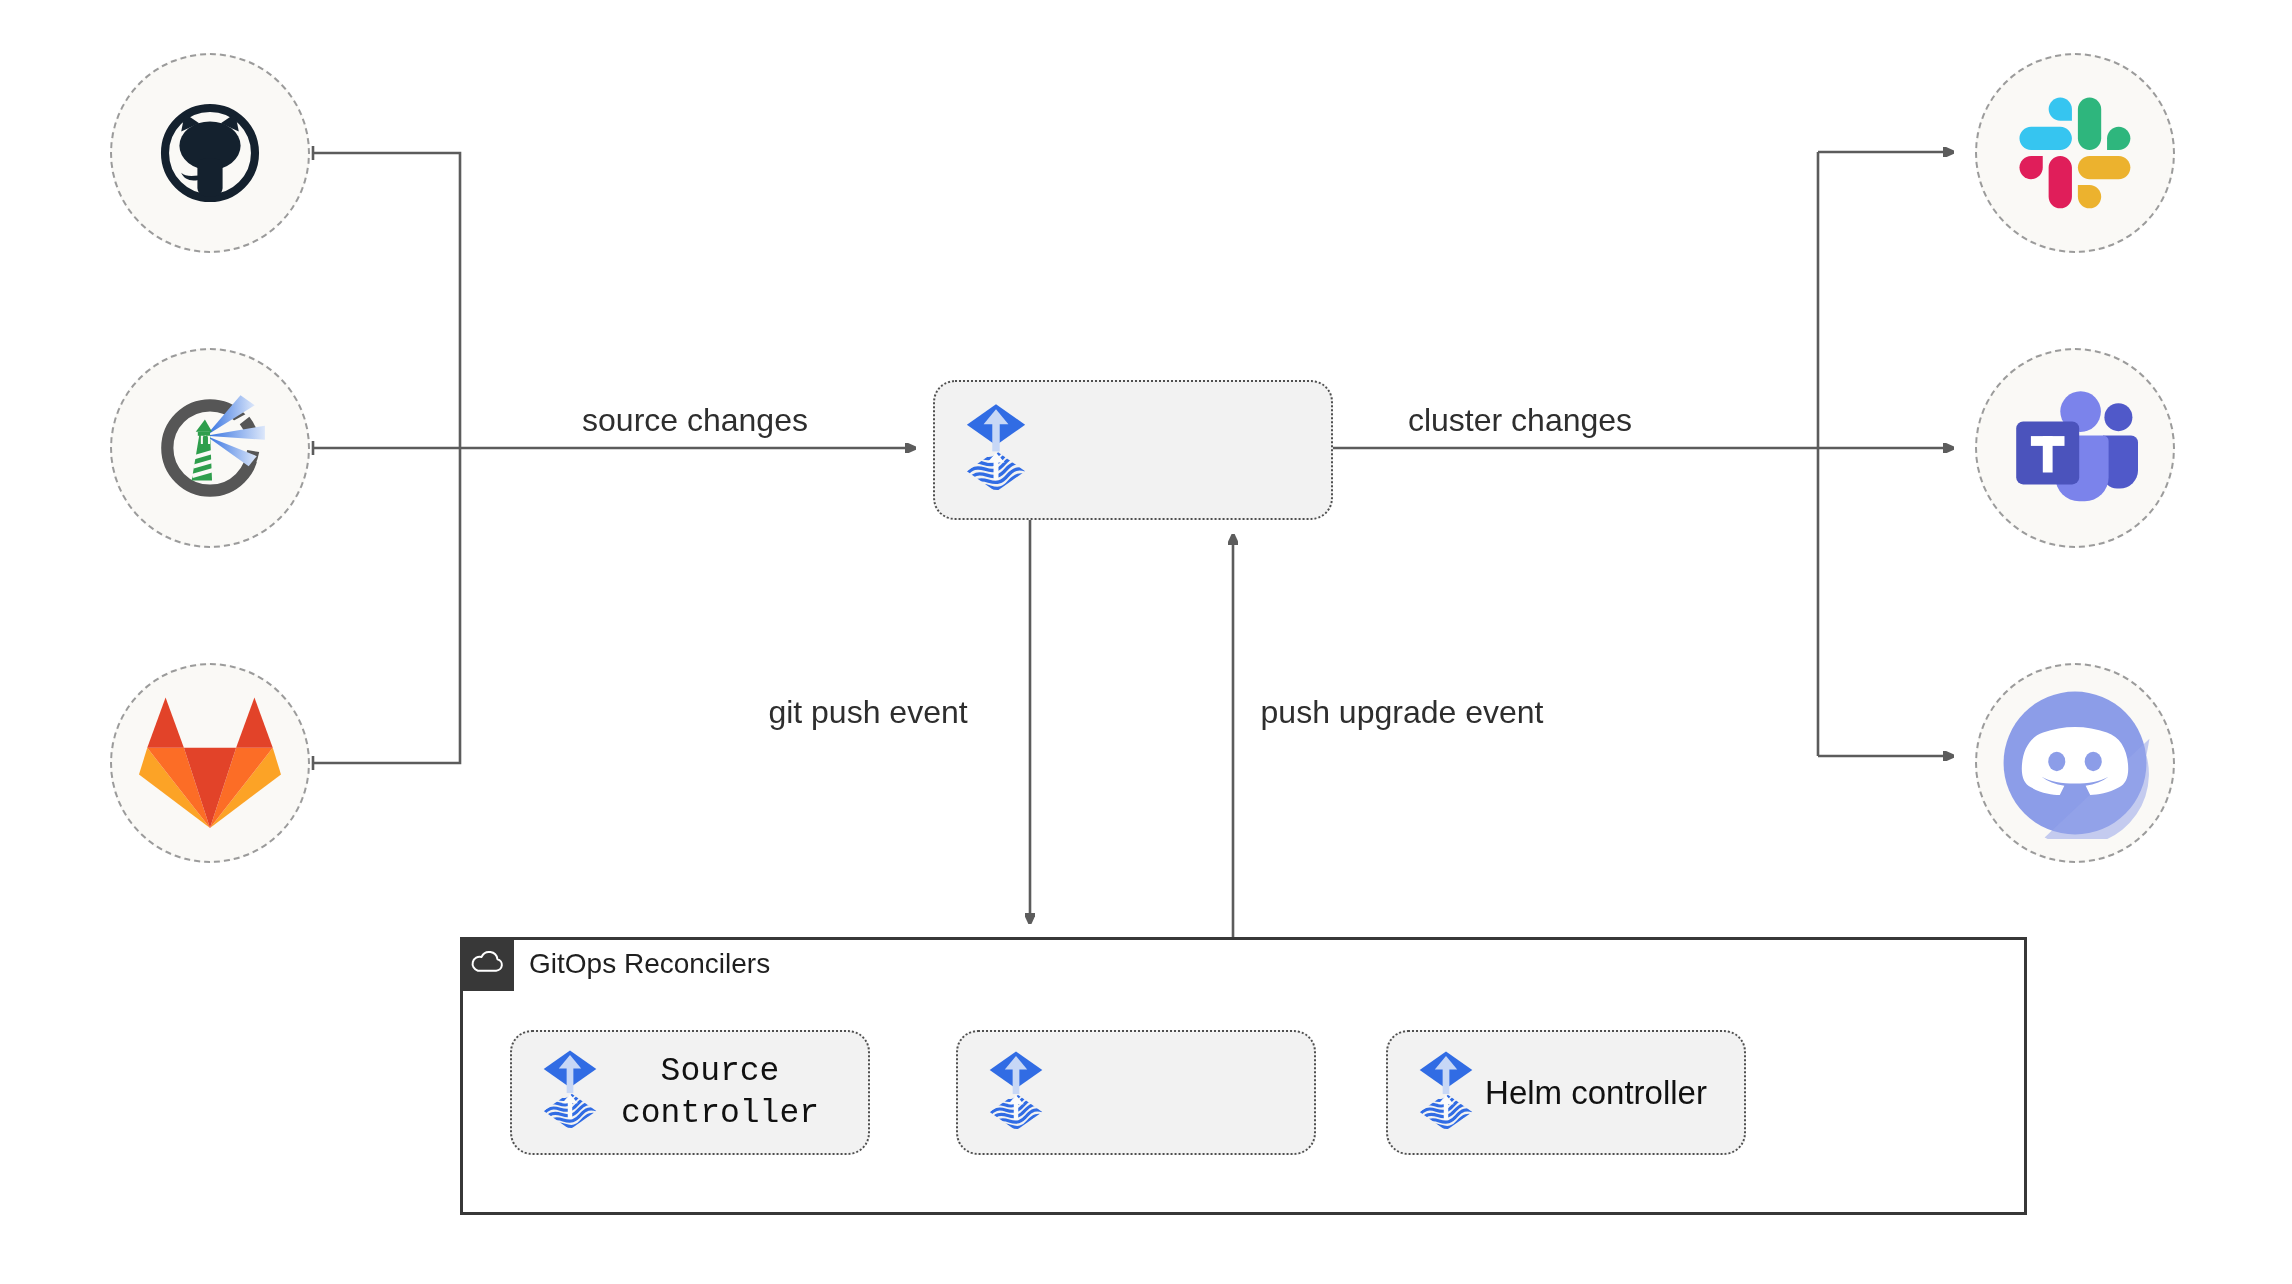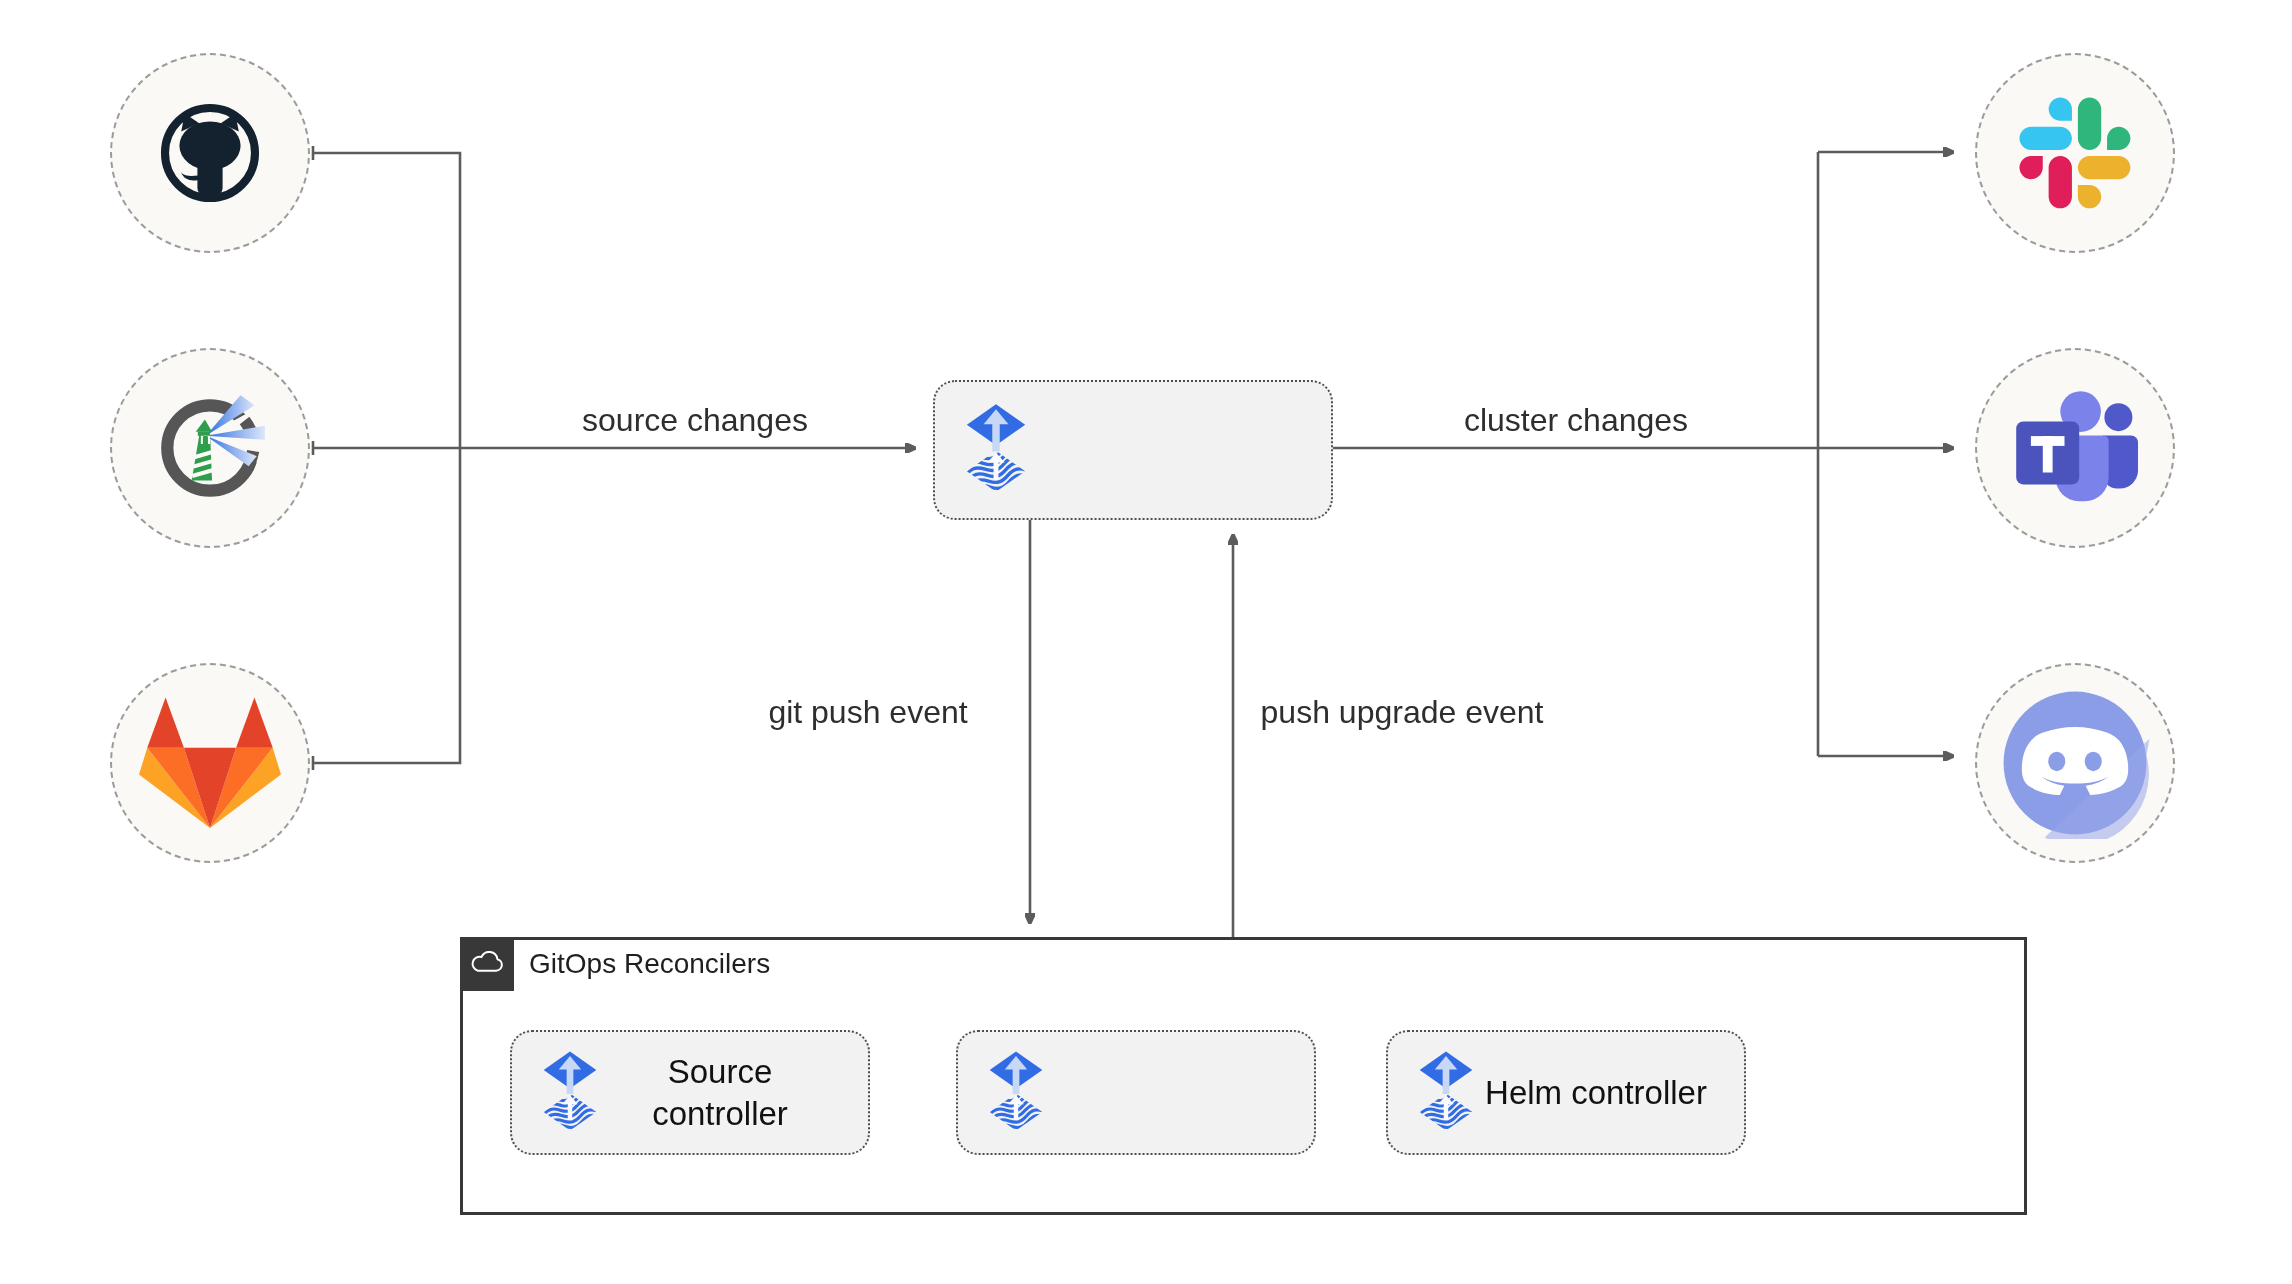--- a/index.html
+++ b/index.html
@@ -185,33 +185,33 @@
           <path d="M2,122 c 12,-8 20,-8 32,0 s 20,8 32,0 s 20,-8 32,0"></path>
           <path d="M2,132 c 12,-8 20,-8 32,0 s 20,8 32,0 s 20,-8 32,0"></path>
         </g>
       </g>
       <polygon points="50,80 36,96 46,96 46,124 54,124 54,96 64,96" fill="#fbfbfb"></polygon>
     </g>
   </svg></span>
   </div>
 
   <div class="edge-label" style="left:695px;top:420px;">source changes</div>
-  <div class="edge-label" style="left:1576px;top:420px;">cluster changes</div>
+  <div class="edge-label" style="left:1520px;top:420px;">cluster changes</div>
   <div class="edge-label" style="left:868px;top:712px;">git push event</div>
   <div class="edge-label" style="left:1402px;top:712px;">push upgrade event</div>
 
   <div class="gitops-box">
     <div class="gitops-tab">
       <svg width="40" height="40" viewBox="0 0 48 48">
         <path d="M13,32 h22 a7,7 0 0 0 1.5,-13.8 A10,10 0 0 0 17.5,15.5 A8.2,8.2 0 0 0 13,32 Z" fill="none" stroke="#ffffff" stroke-width="2.4" stroke-linejoin="round"></path>
       </svg>
     </div>
     <div class="gitops-title">GitOps Reconcilers</div>
 
-    <div class="ctrl-box" style="left:47px;top:90px;width:360px;height:125px;">
+    <div class="ctrl-box" style="left:47px;top:90px;width:360px;height:125px;font-family:Liberation Mono, monospace;">
       <span class="flux-icon small"><svg width="56" height="82" viewBox="0 0 100 145">
     <defs>
       <clipPath id="fluxclip1">
                 <polygon points="50,77 97,110 50,143 3,110"></polygon>
               </clipPath>
     </defs>
     <polygon points="50,2 97,35 50,68 3,35" fill="#316CE4"></polygon>
     <polygon points="50,10 30,34 70,34" fill="#C7D7F6"></polygon>
     <rect x="44" y="30" width="12" height="48" fill="#C7D7F6"></rect>
     <g clip-path="url(#fluxclip1)">

